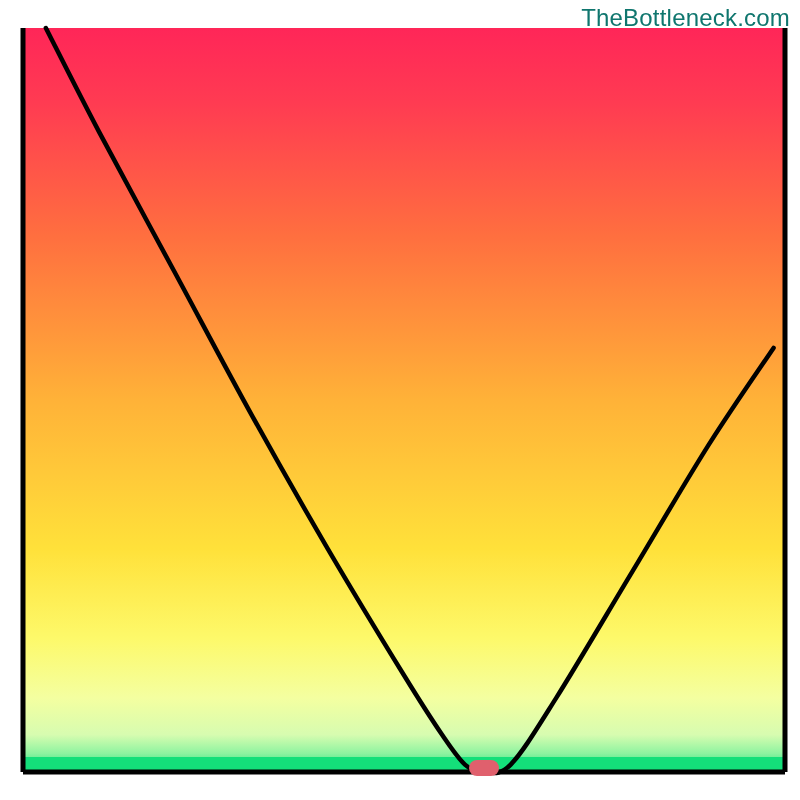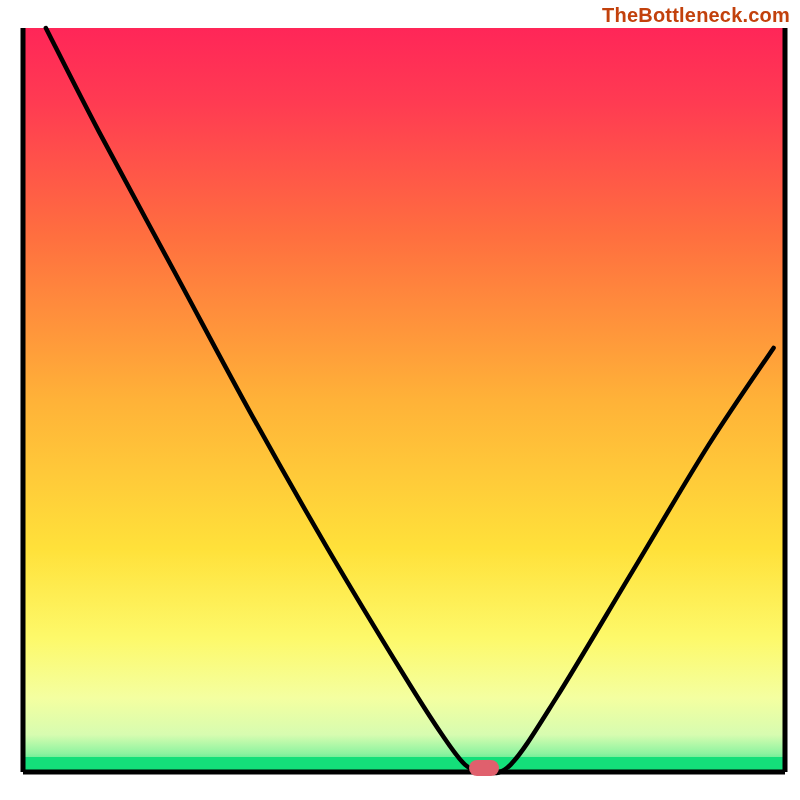--- a/index.html
+++ b/index.html
@@ -12,23 +12,23 @@
   }
   .container {
     position: relative;
     width: 800px;
     height: 800px;
   }
   .watermark {
     position: absolute;
     top: 4px;
     right: 10px;
-    font-size: 20px;
-    color: #c2410c;
-    font-weight: 700;
+    font-size: 24px;
+    color: #0f766e;
+    font-weight: 400;
     letter-spacing: 0.2px;
   }
   svg {
     position: absolute;
     top: 0;
     left: 0;
   }
 </style>
 </head>
 <body>

